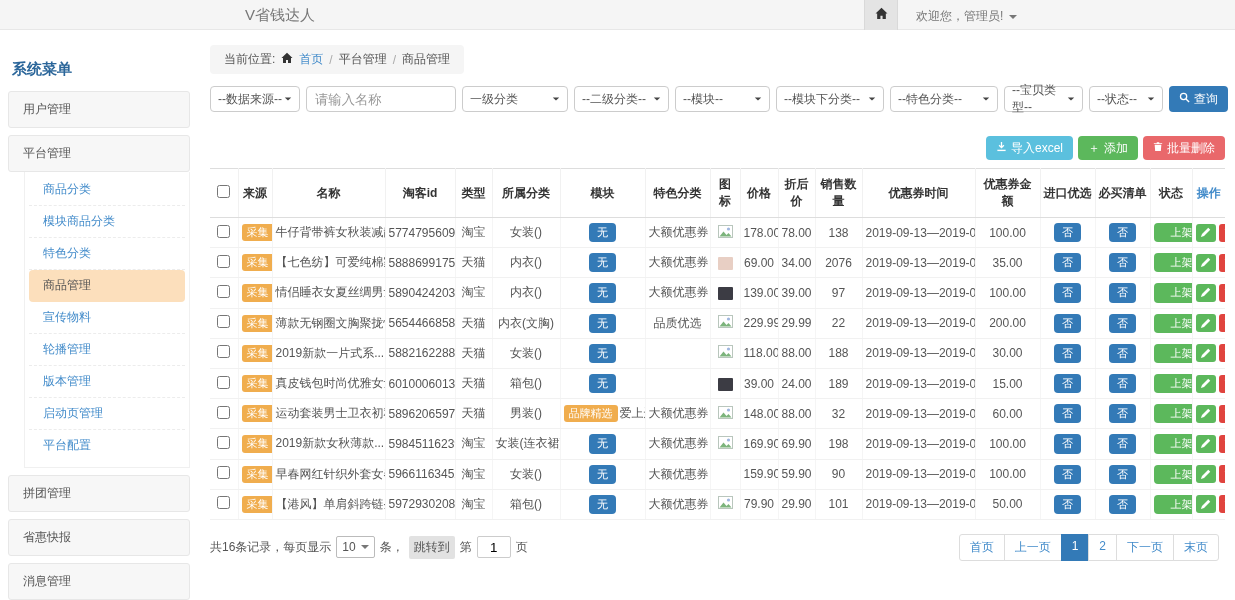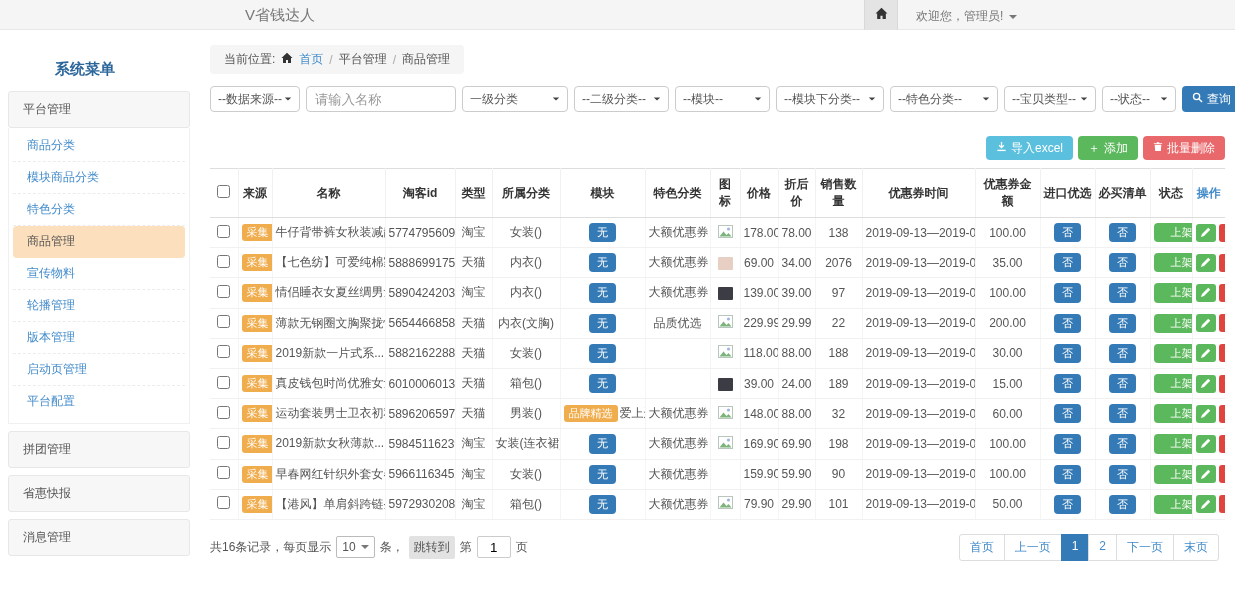--- a/index.html
+++ b/index.html
@@ -11,24 +11,24 @@
   .topbar { position:relative; height:30px; background:#f5f5f5; border-bottom:1px solid #e7e7e7; }
   .brand { position:absolute; left:245px; top:6px; font-size:15px; color:#777; }
   .home-box { position:absolute; left:864px; top:0; width:34px; height:30px; background:#e4e4e4;
     border-left:1px solid #d9d9d9; border-right:1px solid #d9d9d9; display:flex; align-items:center; justify-content:center; }
   .welcome { position:absolute; left:916px; top:8px; color:#777; display:flex; align-items:center; gap:6px; }
   .caret-down { display:inline-block; width:0; height:0; border-left:4px solid transparent;
     border-right:4px solid transparent; border-top:4px solid #777; }
 
   
   .sidebar { position:absolute; left:8px; top:50px; width:182px; }
-  .side-title { color:#2b669a; font-weight:bold; font-size:15px; padding:10px 4px 12px 4px;margin-left:43px; }
+  .side-title { color:#2b669a; font-weight:bold; font-size:15px; padding:10px 4px 12px 4px; }
   .menu-group { background:#f7f7f7; border:1px solid #e7e7e7; border-radius:3px; padding:9px 14px;
     color:#555; margin-bottom:7px; cursor:pointer; }
-  .submenu { background:#fff; border:1px solid #f0f0f0; border-top:none; margin:-7px 0 7px 0; padding:2px 0 6px 0; }
+  .submenu { background:#fff; border:1px solid #f0f0f0; border-top:none; margin:-7px 0 7px 16px; padding:2px 0 6px 0; }
   .submenu-item { padding:7px 14px; color:#428bca; border-bottom:1px dashed #ececec; margin:0 4px; cursor:pointer; }
   .submenu-item:last-child { border-bottom:none; }
   .submenu-item.active { background:#fcdfbc; border-radius:4px; color:#555; border-bottom:1px dashed transparent; }
 
   
   .main { position:absolute; left:210px; top:45px; width:1015px; }
   .breadcrumb { display:inline-flex; align-items:center; gap:6px; background:#f5f5f5; border-radius:4px;
     padding:6px 14px; color:#555; }
   .breadcrumb .home-link { color:#428bca; cursor:pointer; }
   .breadcrumb .sep { color:#aaa; }
@@ -106,20 +106,21 @@
     </div>
     <div class="welcome">
       <span>欢迎您，管理员!</span>
       <span class="caret-down"></span>
     </div>
   </div>
 
   <div class="sidebar">
     <div class="side-title">系统菜单</div>
 
+    <div class="menu-group">用户管理</div>
     <div class="menu-group">平台管理</div>
     <div class="submenu">
       <div class="submenu-item">商品分类</div>
       <div class="submenu-item">模块商品分类</div>
       <div class="submenu-item">特色分类</div>
       <div class="submenu-item active">商品管理</div>
       <div class="submenu-item">宣传物料</div>
       <div class="submenu-item">轮播管理</div>
       <div class="submenu-item">版本管理</div>
       <div class="submenu-item">启动页管理</div>
@@ -166,21 +167,21 @@
           <span class="caret-down"></span>
       </div>
       <div class="fselect" style="width:108px">
         <span>--模块下分类--</span>
           <span class="caret-down"></span>
       </div>
       <div class="fselect" style="width:108px">
         <span>--特色分类--</span>
           <span class="caret-down"></span>
       </div>
-      <div class="fselect" style="width:92px">
+      <div class="fselect" style="width:79px">
         <span>--宝贝类型--</span>
           <span class="caret-down"></span>
       </div>
       <div class="fselect" style="width:74px">
         <span>--状态--</span>
           <span class="caret-down"></span>
       </div>
       <button class="btn btn-query">
         <span><svg width="11" height="11" viewBox="0 0 12 12">
               <circle cx="5" cy="5" r="3.4" fill="none" stroke="#fff" stroke-width="1.4"></circle>

